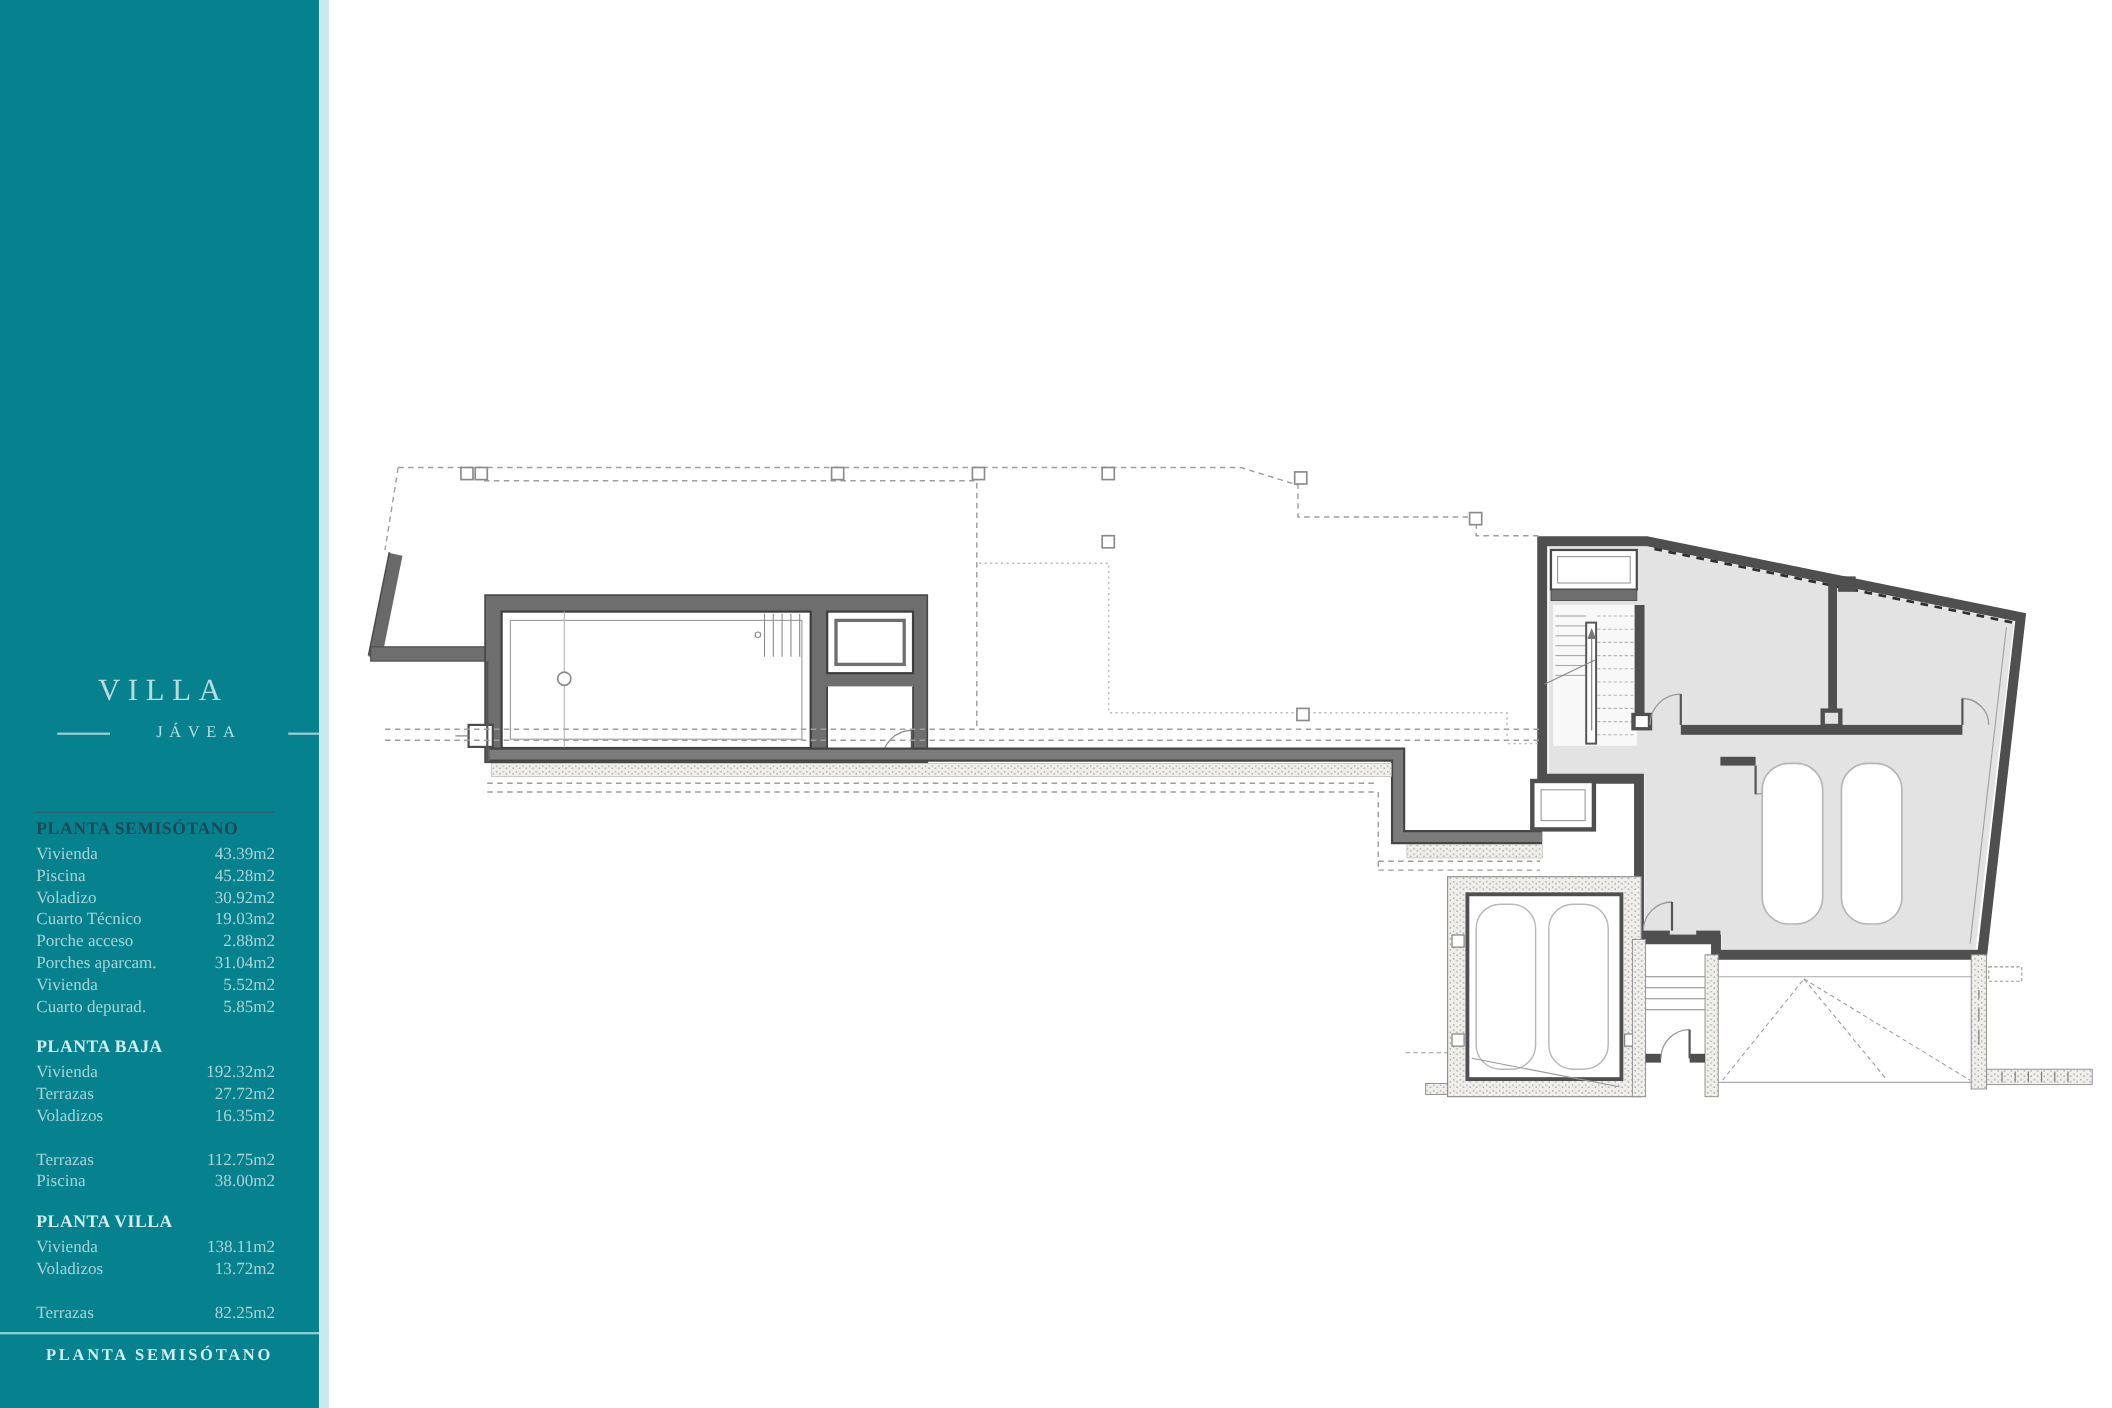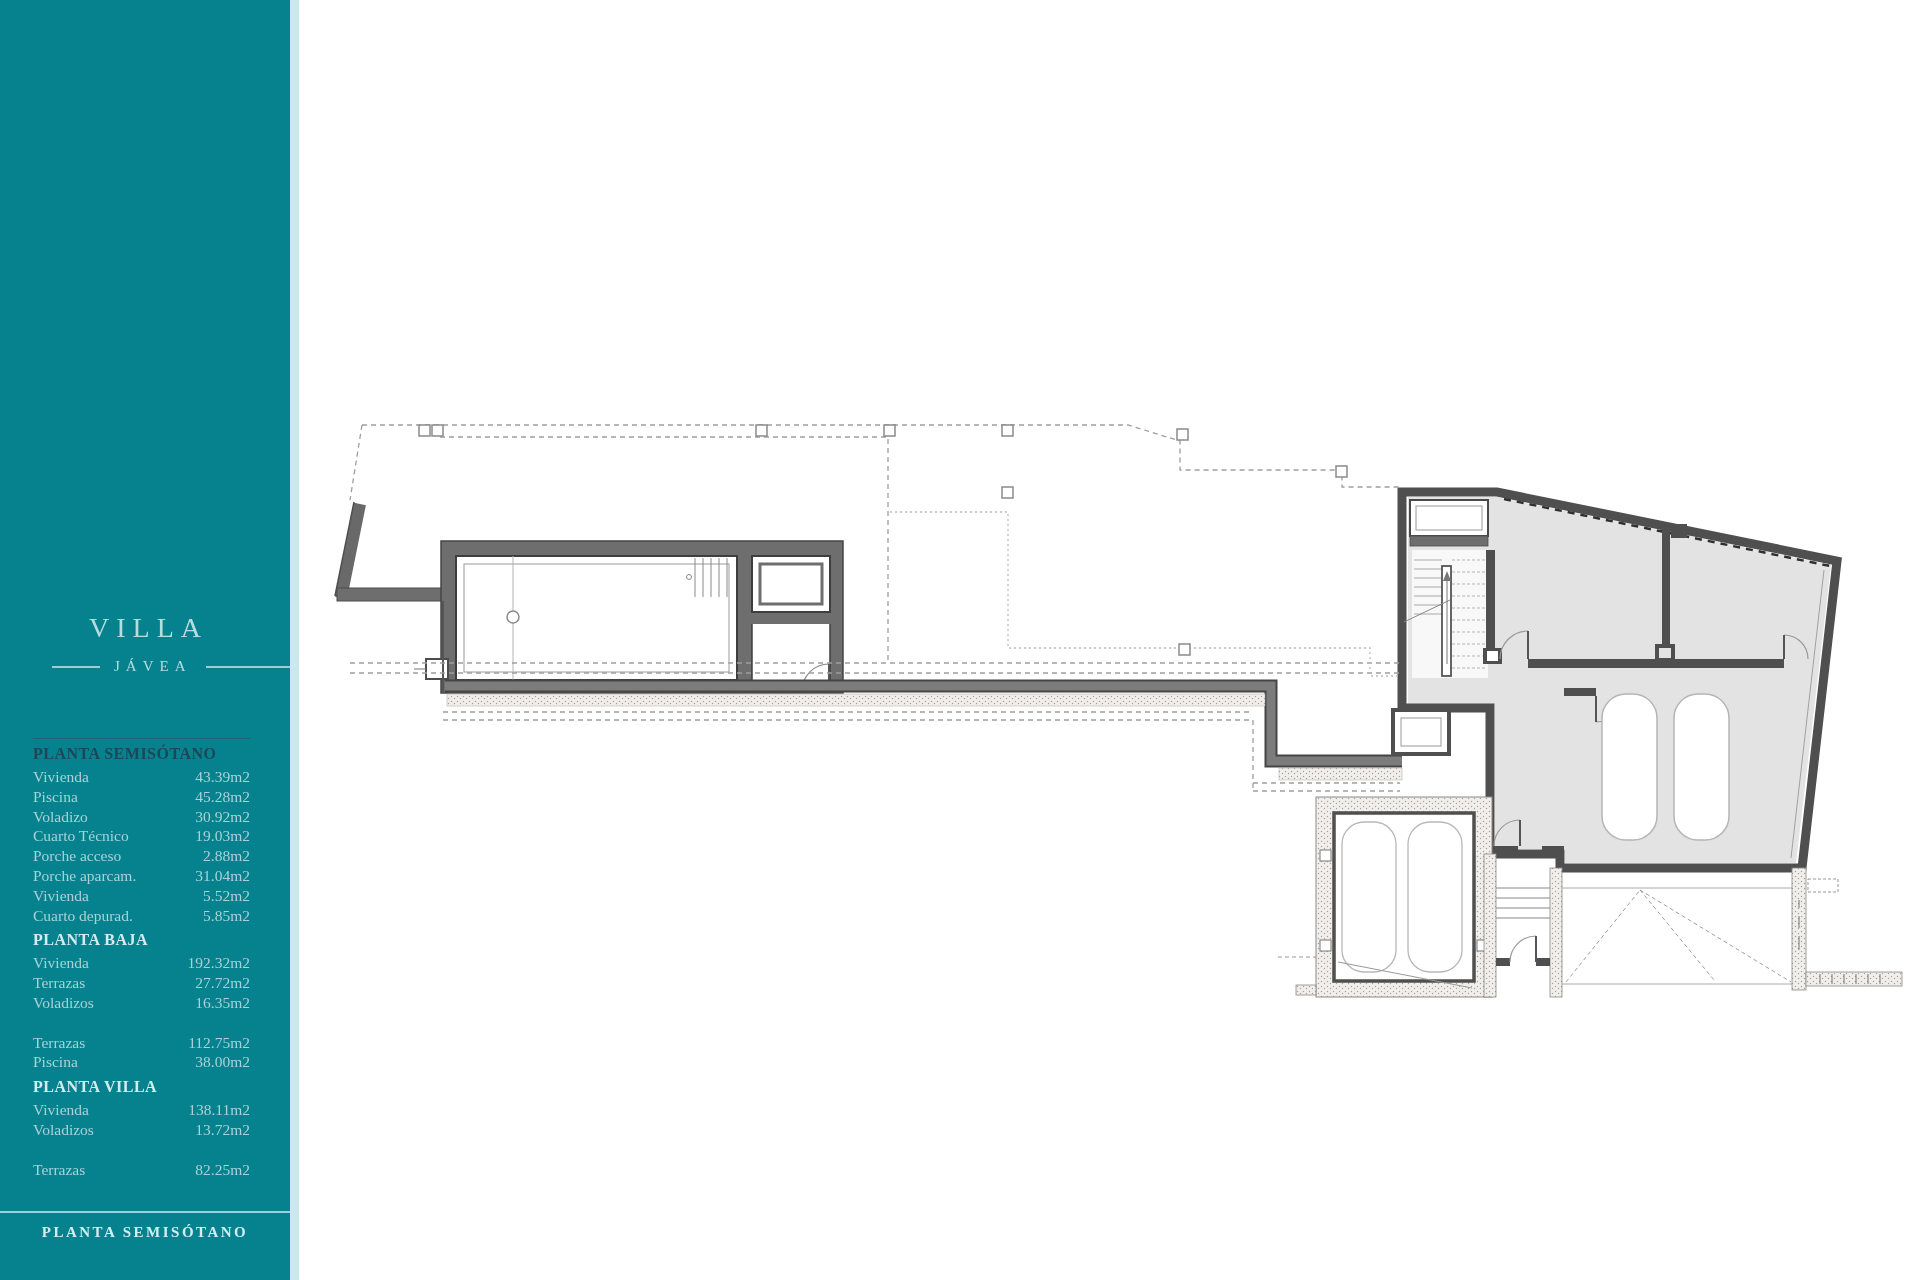--- a/index.html
+++ b/index.html
@@ -6,32 +6,32 @@
   .stage{position:relative;width:1920px;height:1280px;background:#ffffff;overflow:hidden;
          font-family:"Liberation Serif", serif;}
   
   .sidebar{position:absolute;left:0;top:0;width:290px;height:1280px;background:#06828F;}
   .sidebar-edge{position:absolute;left:290px;top:0;width:9px;height:1280px;background:#c9e9ee;}
   .brand{position:absolute;left:0;top:612px;width:290px;text-align:center;}
   .brand-villa{font-size:28px;letter-spacing:7px;color:#b7dcdf;padding-left:7px;}
   .brand-model{font-family:"Liberation Sans",sans-serif;font-size:30px;font-weight:400;
                letter-spacing:12px;color:#f0fbfb;margin-top:3px;padding-left:12px;}
   .brand-loc-row{margin-top:14px;display:flex;align-items:center;color:#b7dcdf;
-                 font-size:15px;letter-spacing:6px;padding-left:52px;}
+                 font-size:15px;letter-spacing:6px;padding-left:52px;gap:28px;}
   .brand-loc-row .txt{padding:0 14px;}
   .dash{height:2px;background:#9fcdd2;}
   .dash.short{width:48px;}
   .dash.long{flex:1;}
   .arealist{position:absolute;left:33px;top:738px;width:217px;}
   .toprule{height:1px;background:#2b5f6d;margin-bottom:4px;}
   .sec-title{font-size:16px;font-weight:bold;letter-spacing:0.5px;color:#d3ecef;
              line-height:22px;margin-bottom:2px;}
   .sec-title.active{color:#1d4756;}
   .sec{margin-top:0;}
-  .sec + .sec{margin-top:4px;}
+  .sec + .sec{margin-top:16px;}
   .row{display:flex;justify-content:space-between;line-height:19.8px;font-size:15.5px;
        color:#a9d2d7;gap:22px;}
   .row.gap{height:19.8px;}
   .footer-divider{position:absolute;left:0;top:1211px;width:299px;height:2px;background:#95d2da;}
   .plan-footer{position:absolute;left:0;top:1224px;width:290px;text-align:center;
                font-size:15px;font-weight:bold;letter-spacing:2.5px;color:#d3edf0;}
   
   .plan-svg{position:absolute;left:0;top:0;width:1920px;height:1280px;}
 </style>
 </head>
@@ -268,21 +268,21 @@
           </div>
         <div class="row">
             <span>Cuarto Técnico</span>
             <span>19.03m2</span>
           </div>
         <div class="row">
             <span>Porche acceso</span>
             <span>2.88m2</span>
           </div>
         <div class="row">
-            <span>Porche aparcam.</span>
+            <span>Porches aparcam.</span>
             <span>31.04m2</span>
           </div>
         <div class="row">
             <span>Vivienda</span>
             <span>5.52m2</span>
           </div>
         <div class="row">
             <span>Cuarto depurad.</span>
             <span>5.85m2</span>
           </div>

